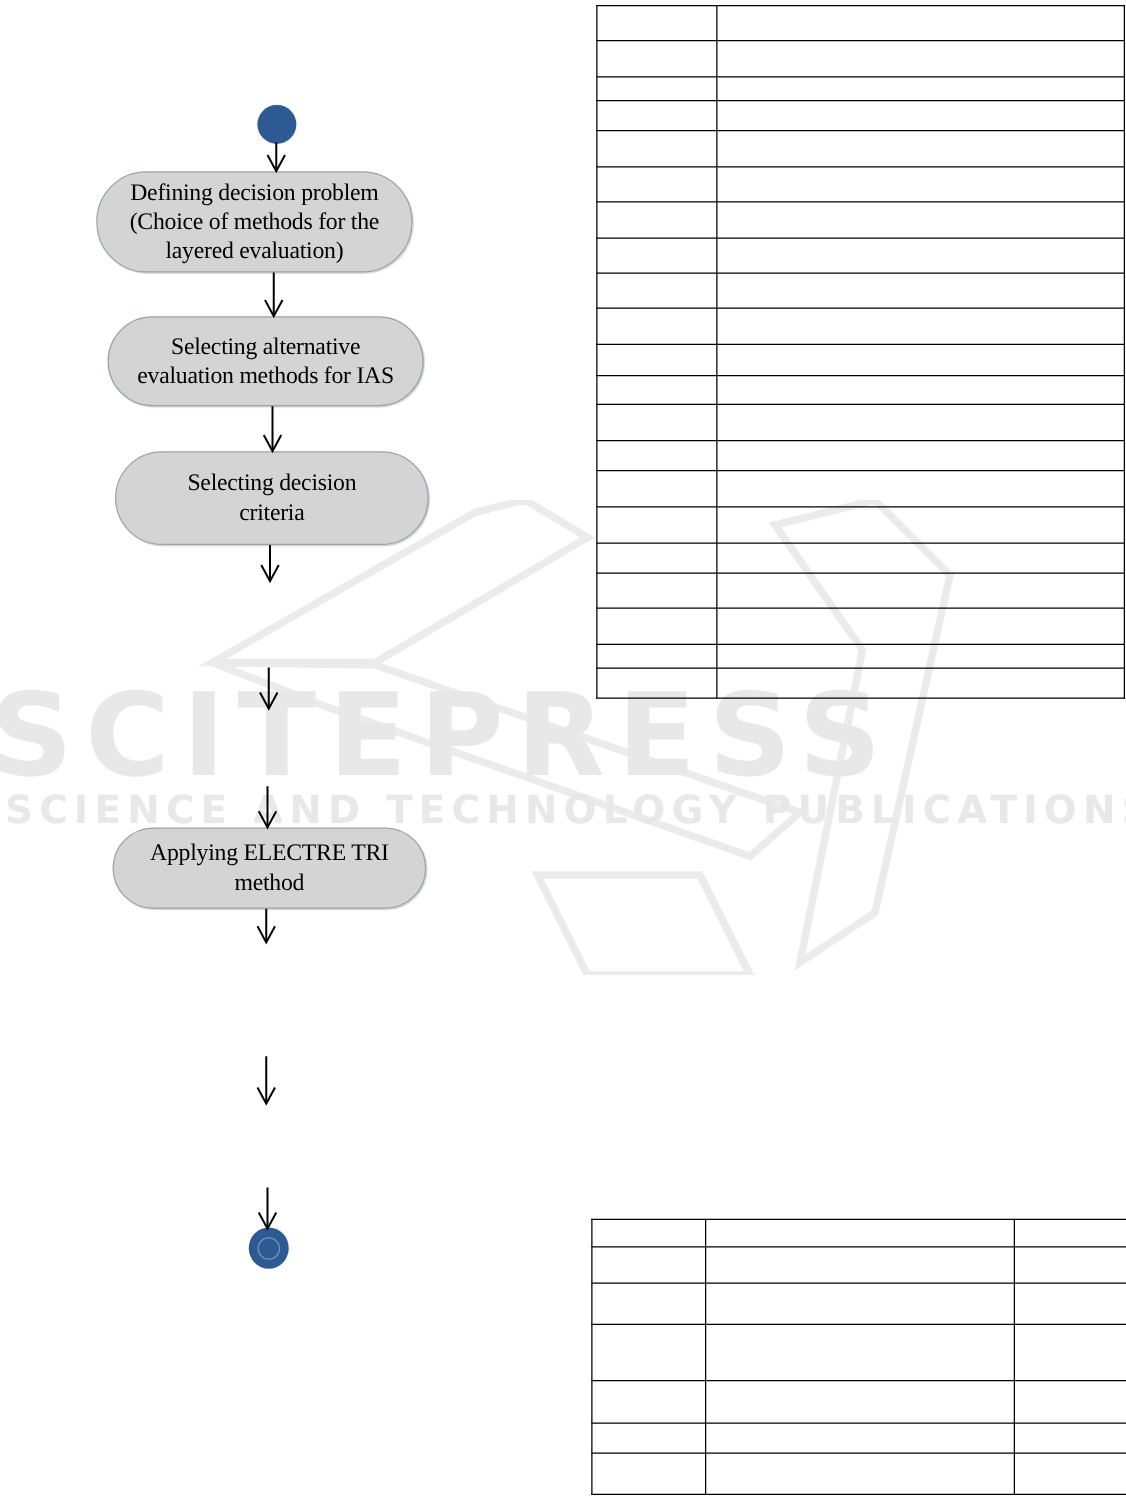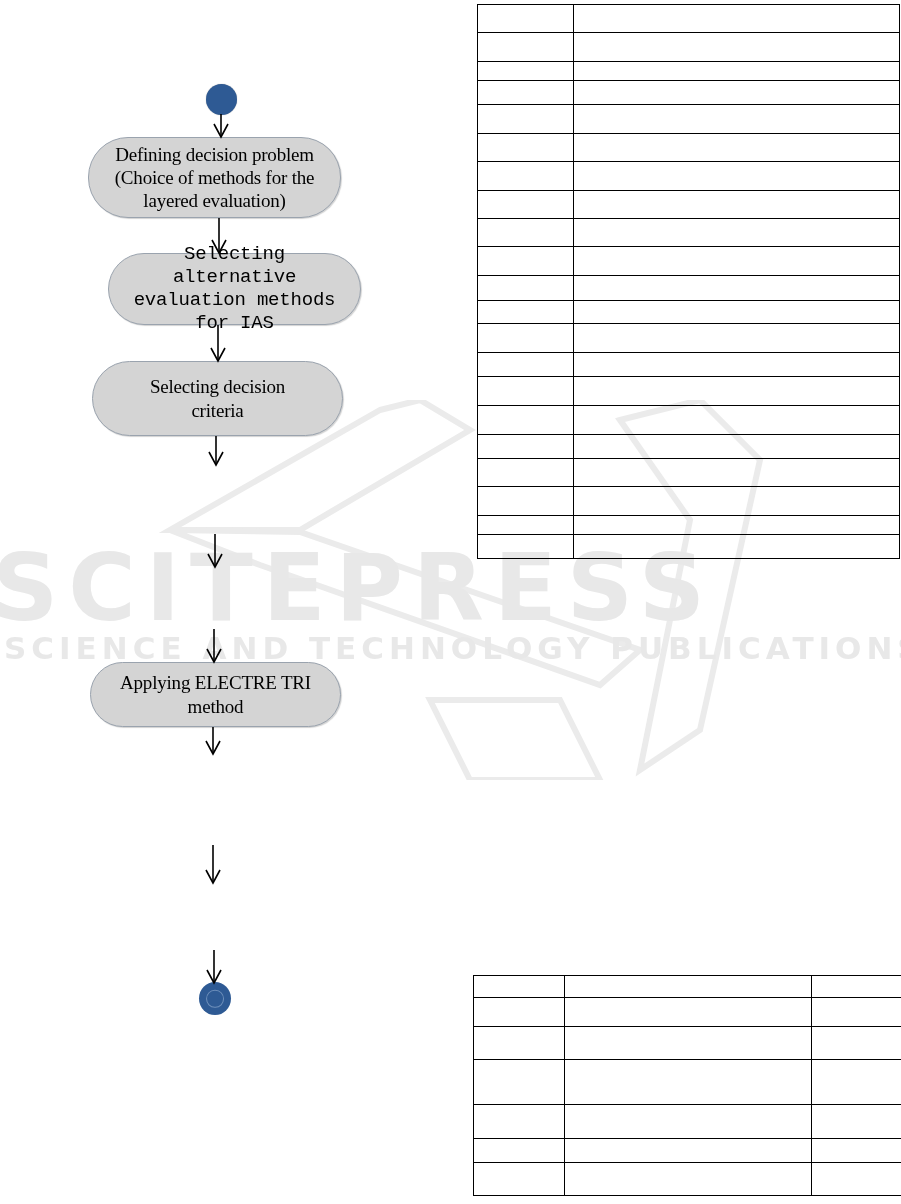--- a/index.html
+++ b/index.html
@@ -194,25 +194,25 @@
       <line x1="213" y1="845" x2="213" y2="882"></line>
       <polyline points="206,870 213,883 220,870"></polyline>
 
       <line x1="214" y1="950" x2="214" y2="982"></line>
       <polyline points="207,970 214,983 221,970"></polyline>
     </g>
   </svg>
 
   <div class="fc-terminal" id="fc-start" style="left:206px; top:84px; width:31px; height:31px;"></div>
 
-  <div class="fc-node" id="node-1" style="left:88px; top:137px; width:253px; height:81px;">
+  <div class="fc-node" id="node-1" style="left:77px; top:137px; width:253px; height:81px;">
     <span>Defining decision problem<br>(Choice of methods for the<br>layered evaluation)</span>
   </div>
 
-  <div class="fc-node" id="node-2" style="left:108px; top:253px; width:253px; height:72px;font-family:Liberation Mono, monospace;">
+  <div class="fc-node" id="node-2" style="left:86px; top:253px; width:253px; height:72px;">
     <span>Selecting alternative<br>evaluation methods for IAS</span>
   </div>
 
   <div class="fc-node" id="node-3" style="left:92px; top:361px; width:251px; height:75px;">
     <span>Selecting decision<br>criteria</span>
   </div>
 
 
 
   <div class="fc-node" id="node-6" style="left:90px; top:662px; width:251px; height:65px;">

